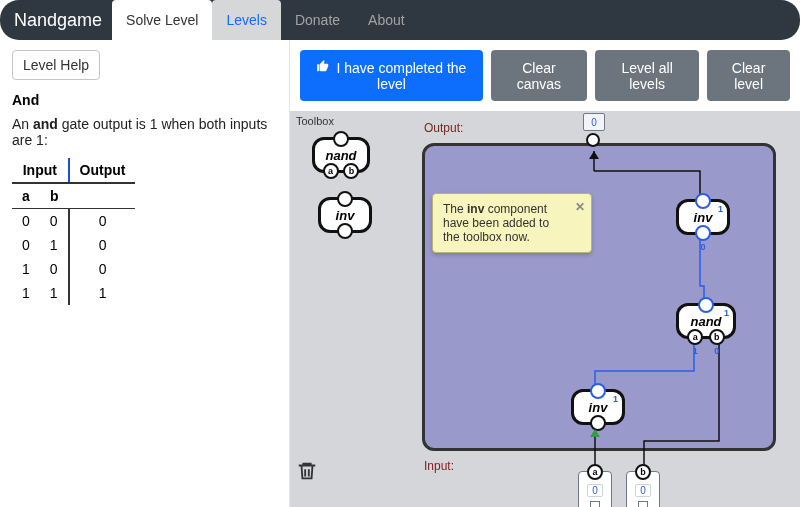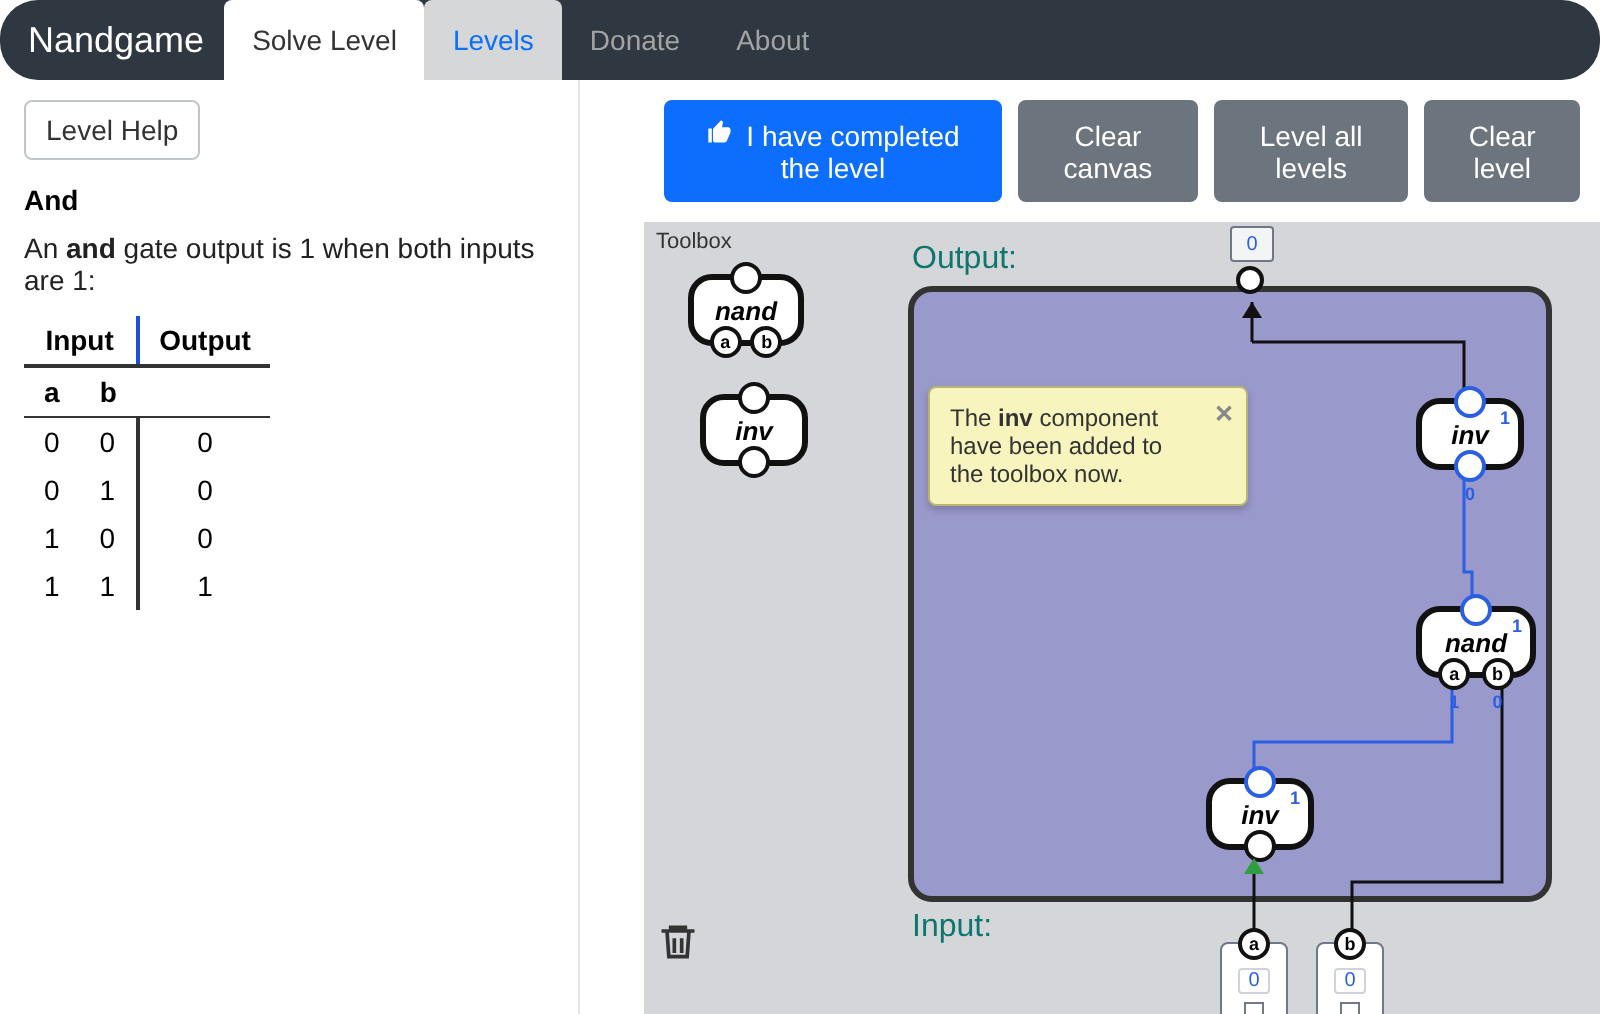--- a/index.html
+++ b/index.html
@@ -21,34 +21,34 @@
   .lvl-title { font-weight:700; margin:12px 0 8px; }
   .lvl-desc { color:#222; margin-bottom:10px; }
   .lvl-desc b { font-weight:700; }
   table.truth { border-collapse: collapse; }
   table.truth th, table.truth td { padding:4px 10px; text-align:center; }
   table.truth thead th { border-bottom:2px solid #333; }
   table.truth th.g-input { border-right:2px solid #1d4ed8; }
   table.truth td.col-b { border-right:2px solid #333; }
   table.truth thead tr.sub th { font-weight:700; border-bottom:1px solid #333; }
 
-  .right { flex:1; position:relative; display:flex; flex-direction:column;padding-left:32px; }
+  .right { flex:1; position:relative; display:flex; flex-direction:column; }
   .toolbar { display:flex; gap:8px; padding:10px; background:#fff; }
   .btn { border-radius:4px; padding:8px 12px; font-size:14px; cursor:pointer; border:1px solid transparent; }
   .btn-primary { background:#0d6efd; color:#fff; }
   .btn-secondary { background:#6c757d; color:#fff; }
   .thumb { display:inline-block; margin-right:6px; }
 
   .workspace { flex:1; background:#d4d6d9; position:relative; overflow:hidden; }
   .toolbox { position:absolute; left:0; top:0; bottom:16px; width:108px; background:#d4d6d9; }
   .toolbox-label { font-size:11px; color:#333; padding:4px 6px; }
   .trash { position:absolute; left:6px; bottom:6px; color:#333; }
 
   .canvas-wrap { position:absolute; left:108px; right:0; top:0; bottom:0; }
-  .io-label { position:absolute; font-size:16px; color:#0f766e; }
+  .io-label { position:absolute; font-size:12px; color:#7f1d1d; }
   .canvas-bg { position:absolute; left:24px; right:24px; top:32px; bottom:56px; background:#9a99cc; border:3px solid #333; border-radius:12px; }
 
   .gate { position:absolute; background:#fff; border:3px solid #111; border-radius:12px; min-width:54px; height:36px; display:flex; align-items:center; justify-content:center; font-style:italic; font-weight:600; font-size:13px; }
   .gate .p { position:absolute; width:16px; height:16px; border:2px solid #111; border-radius:50%; background:#fff; display:flex; align-items:center; justify-content:center; font-size:9px; font-style:normal; font-weight:700; }
   .gate .p.top { top:-9px; left:50%; transform:translateX(-50%); }
   .gate .p.bota { bottom:-9px; left:30%; transform:translateX(-50%); }
   .gate .p.botb { bottom:-9px; left:70%; transform:translateX(-50%); }
   .gate .p.bot  { bottom:-9px; left:50%; transform:translateX(-50%); }
   .gate .p.blue { border-color:#2b5fe3; }
   .gate .val { position:absolute; font-size:9px; color:#2b5fe3; font-style:normal; top:2px; right:4px; }

